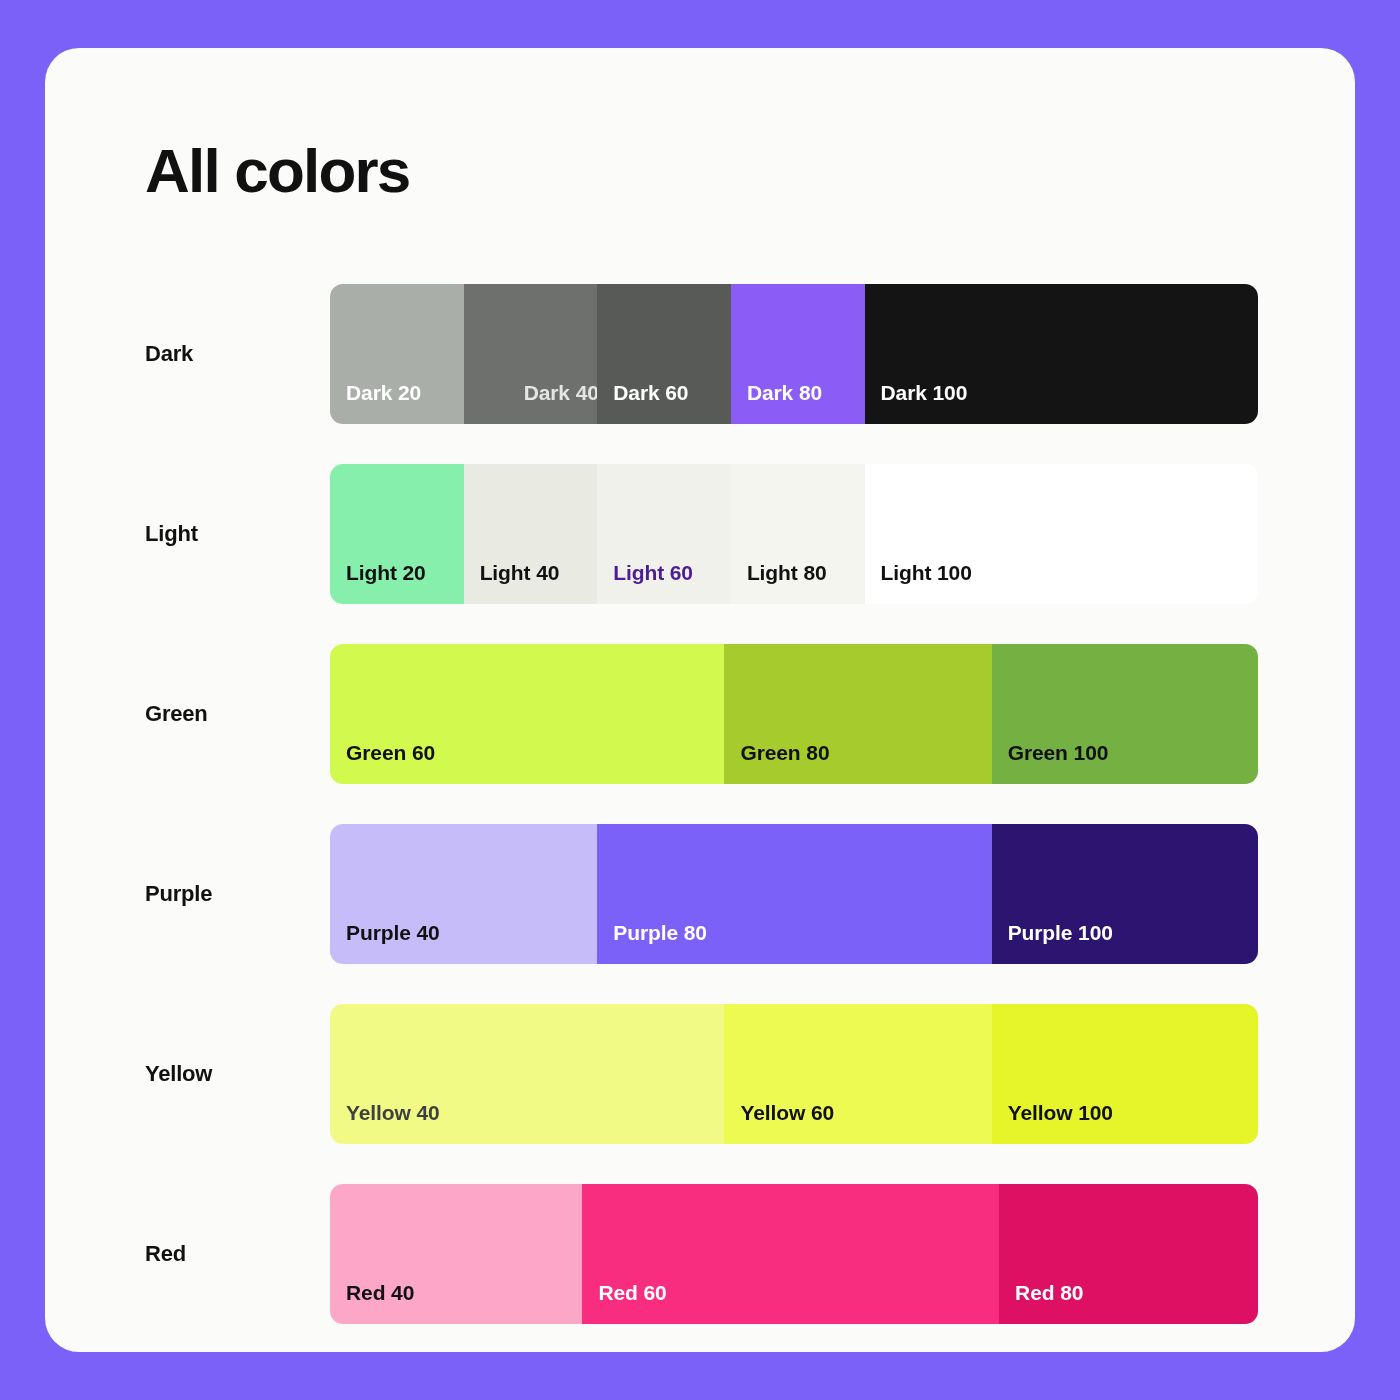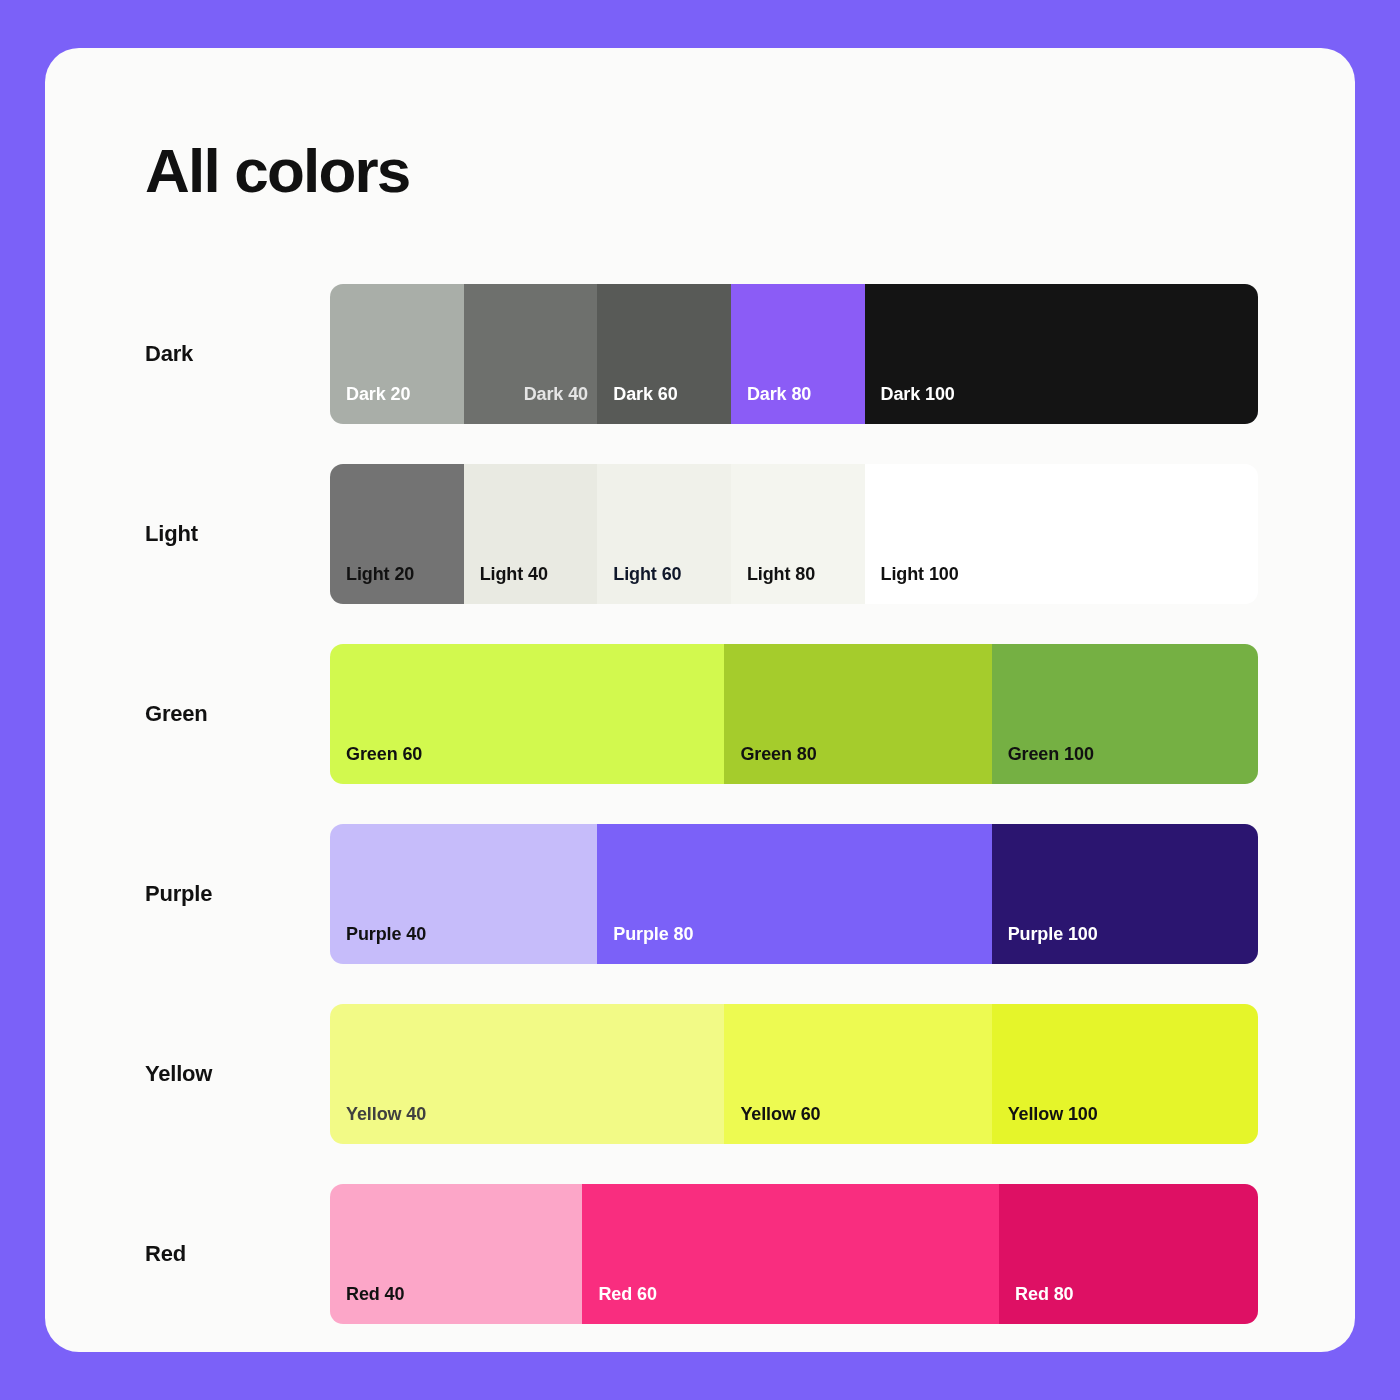--- a/index.html
+++ b/index.html
@@ -76,21 +76,21 @@
 
   .swatch {
     position: relative;
     height: 100%;
   }
 
   .swatch-label {
     position: absolute;
     left: 16px;
     bottom: 19px;
-    font-size: 18px;
+    font-size: 21px;
     font-weight: 600;
     letter-spacing: -0.1px;
     white-space: nowrap;
   }
 </style>
 </head>
 <body>
 
 <div id="card">
 
@@ -113,28 +113,28 @@
             <span class="swatch-label" style="color: rgb(255, 255, 255);">Dark 80</span>
           </div>
           <div class="swatch" style="width: 42.4%; background: rgb(20, 20, 20);">
             <span class="swatch-label" style="color: rgb(255, 255, 255);">Dark 100</span>
           </div>
         </div>
       </div>
       <div class="row">
         <div class="row-label">Light</div>
         <div class="band">
-          <div class="swatch" style="width: 14.4%; background: #737373;">
+          <div class="swatch" style="width: 14.4%; background: #86efac;">
             <span class="swatch-label" style="color: rgb(17, 17, 17);">Light 20</span>
           </div>
           <div class="swatch" style="width: 14.4%; background: rgb(233, 234, 226);">
             <span class="swatch-label" style="color: rgb(17, 17, 17);">Light 40</span>
           </div>
           <div class="swatch" style="width: 14.4%; background: rgb(240, 241, 234);">
-            <span class="swatch-label" style="color: #0f172a;">Light 60</span>
+            <span class="swatch-label" style="color: #4c1d95;">Light 60</span>
           </div>
           <div class="swatch" style="width: 14.4%; background: rgb(244, 245, 239);">
             <span class="swatch-label" style="color: rgb(17, 17, 17);">Light 80</span>
           </div>
           <div class="swatch" style="width: 42.4%; background: rgb(255, 255, 255);">
             <span class="swatch-label" style="color: rgb(17, 17, 17);">Light 100</span>
           </div>
         </div>
       </div>
       <div class="row">

